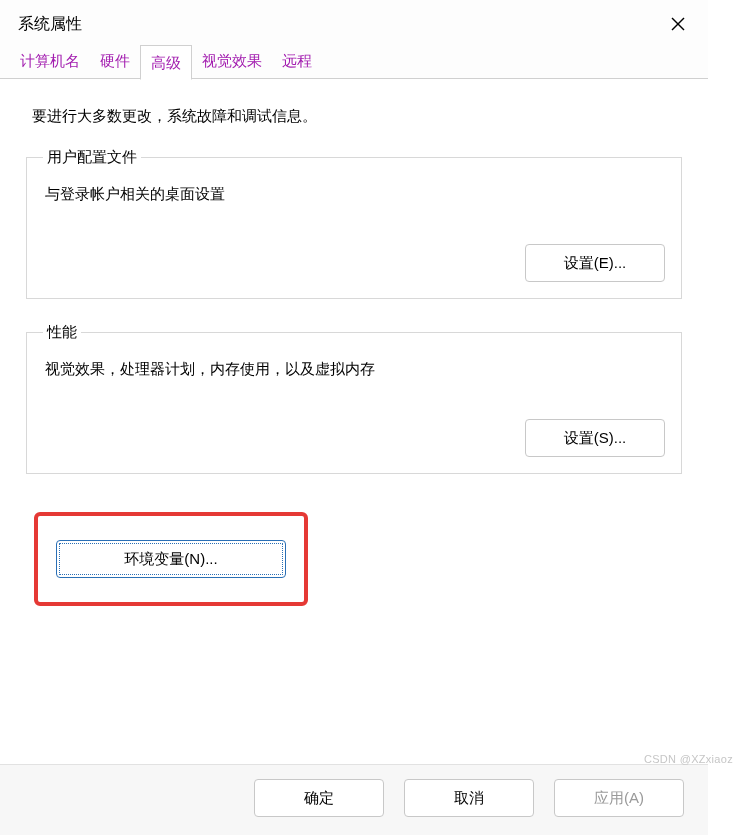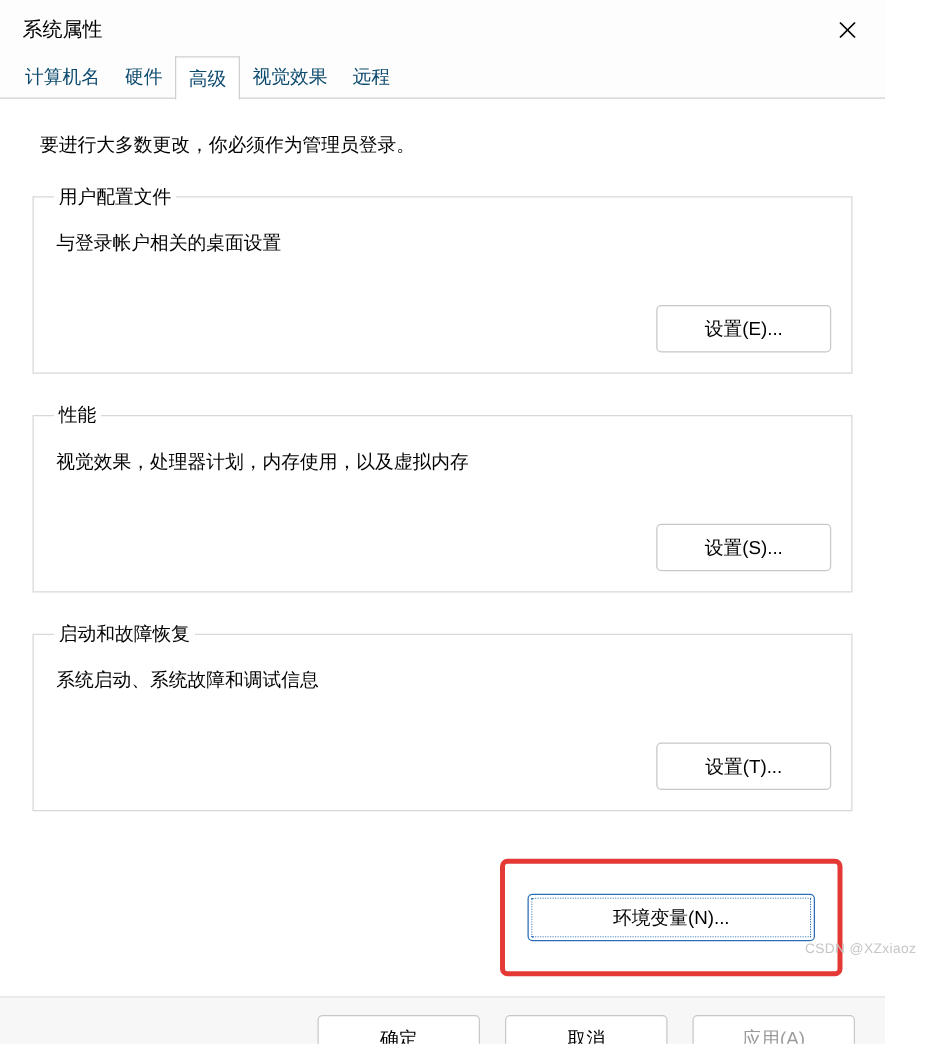--- a/index.html
+++ b/index.html
@@ -35,21 +35,21 @@
     }
     .tabs {
       display: flex;
       padding-left: 10px;
       gap: 0;
       font-size: 15px;
     }
     .tab {
       padding: 8px 10px 6px 10px;
       cursor: pointer;
-      color: #0c4a6e;
+      color: #a21caf;
     }
     .tab.active {
       border: 1px solid #d0d0d0;
       border-bottom: 1px solid #ffffff;
       background: #ffffff;
       position: relative;
       top: 1px;
     }
     .content {
       border-top: 1px solid #d0d0d0;
@@ -82,21 +82,20 @@
       border-radius: 4px;
       font-size: 15px;
       cursor: pointer;
       display: inline-flex;
       align-items: center;
       justify-content: center;
     }
     .btn:disabled { color: #9a9a9a; cursor: default; }
     .env-row {
       display: flex;
-      justify-content: flex-end;
       padding: 14px 8px 6px 8px;
     }
     .env-highlight {
       border: 4px solid #e53935;
       border-radius: 6px;
       padding: 24px 18px;
       display: inline-block;
     }
     .env-btn {
       min-width: 230px;
@@ -147,45 +146,38 @@
 
   <div class="tabs">
     <div class="tab">计算机名</div>
     <div class="tab">硬件</div>
     <div class="tab active">高级</div>
     <div class="tab">视觉效果</div>
     <div class="tab">远程</div>
   </div>
 
   <div class="content">
-    <div class="intro">要进行大多数更改，你必须作为管理员登录。</div>
+    <div class="intro">要进行大多数更改，系统故障和调试信息。</div>
 
     <fieldset class="group">
       <legend>用户配置文件</legend>
       <div class="group-desc">与登录帐户相关的桌面设置</div>
       <div class="group-actions">
         <button class="btn">设置(E)...</button>
       </div>
     </fieldset>
 
     <fieldset class="group">
       <legend>性能</legend>
       <div class="group-desc">视觉效果，处理器计划，内存使用，以及虚拟内存</div>
       <div class="group-actions">
         <button class="btn">设置(S)...</button>
       </div>
     </fieldset>
 
-    <fieldset class="group">
-      <legend>启动和故障恢复</legend>
-      <div class="group-desc">系统启动、系统故障和调试信息</div>
-      <div class="group-actions">
-        <button class="btn">设置(T)...</button>
-      </div>
-    </fieldset>
 
     <div class="env-row">
       <div class="env-highlight">
         <button class="env-btn">环境变量(N)...</button>
       </div>
     </div>
   </div>
 
   <div class="footer">
     <button class="btn">确定</button>

